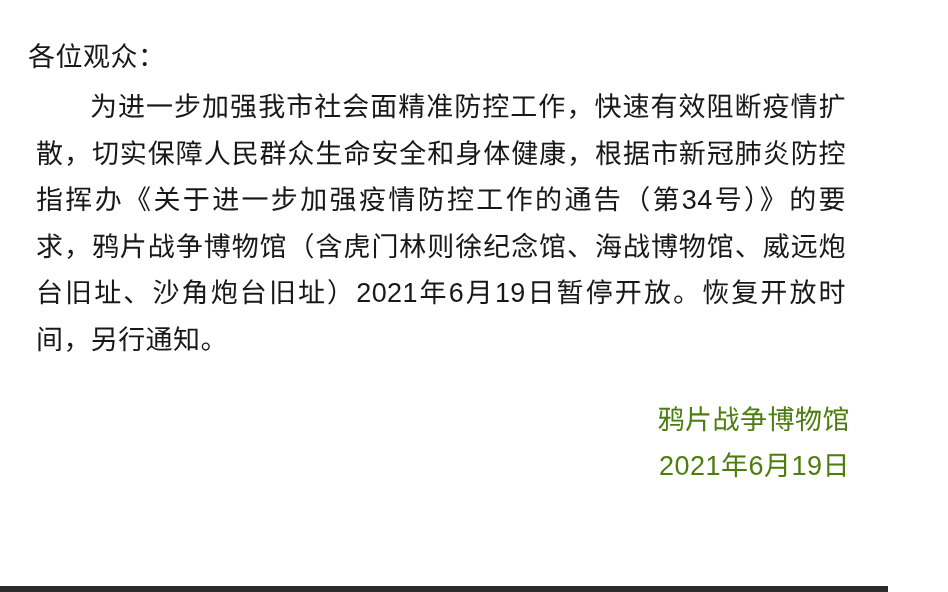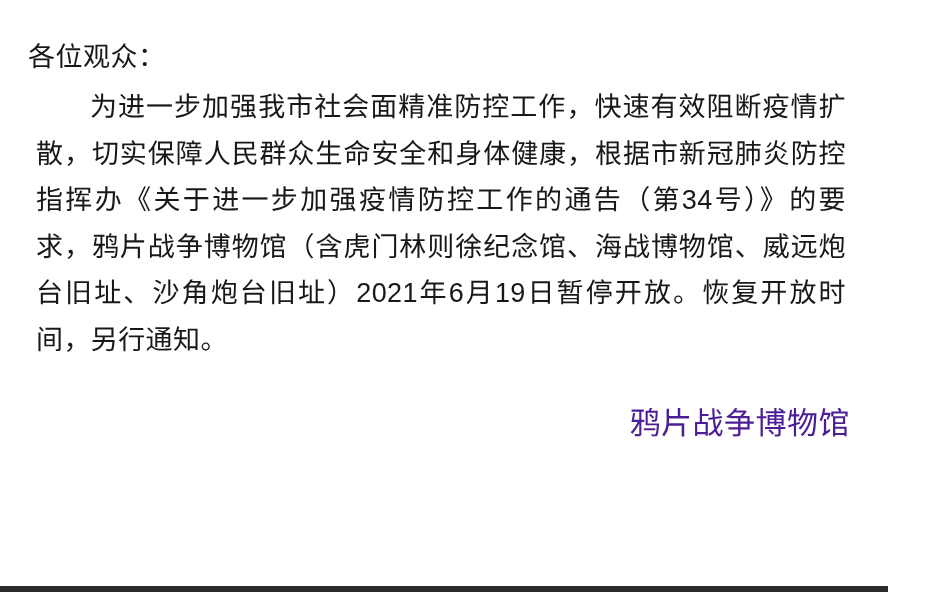--- a/index.html
+++ b/index.html
@@ -39,24 +39,24 @@
     text-indent: 2em;
     margin: 8px;
     color: #181818;
   }
   .signature-block {
     margin-top: 34px;
     text-align: right;
     padding-right: 4px;
   }
   .sign-line {
-    font-size: 31px;
+    font-size: 27px;
     line-height: 1.72;
     letter-spacing: 0.5px;
-    color: #4c1d95;
+    color: #4d7c0f;
     text-align: right;
   }
   .bottom-rule {
     position: absolute;
     left: 0;
     right: 0;
     bottom: 0;
     height: 6px;
     background: #2b2b2b;
   }
@@ -65,16 +65,17 @@
 <body>
 
 <div class="page">
 
   <p class="salutation">各位观众：</p>
 
   <p class="body-text">为进一步加强我市社会面精准防控工作，快速有效阻断疫情扩散，切实保障人民群众生命安全和身体健康，根据市新冠肺炎防控指挥办《关于进一步加强疫情防控工作的通告（第34号）》的要求，鸦片战争博物馆（含虎门林则徐纪念馆、海战博物馆、威远炮台旧址、沙角炮台旧址）2021年6月19日暂停开放。恢复开放时间，另行通知。</p>
 
   <div class="signature-block">
     <div class="sign-line">鸦片战争博物馆</div>
+    <div class="sign-line">2021年6月19日</div>
   </div>
 
   <div class="bottom-rule"></div>
 </div>
 
 </body></html>

